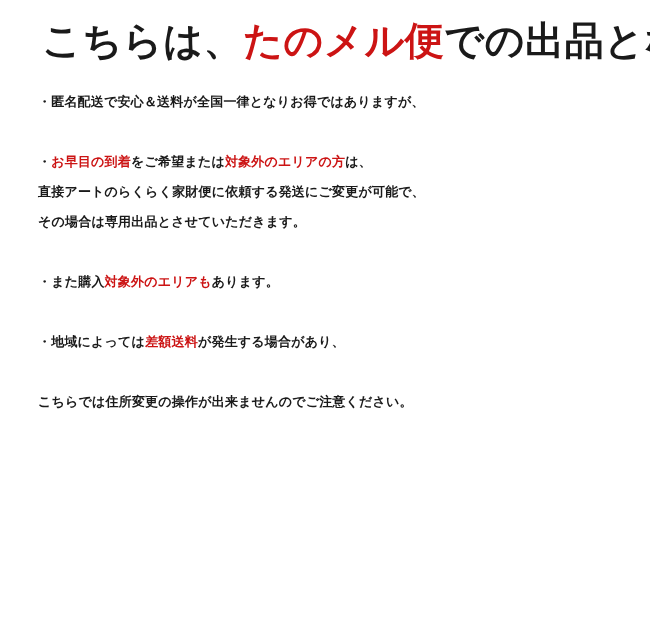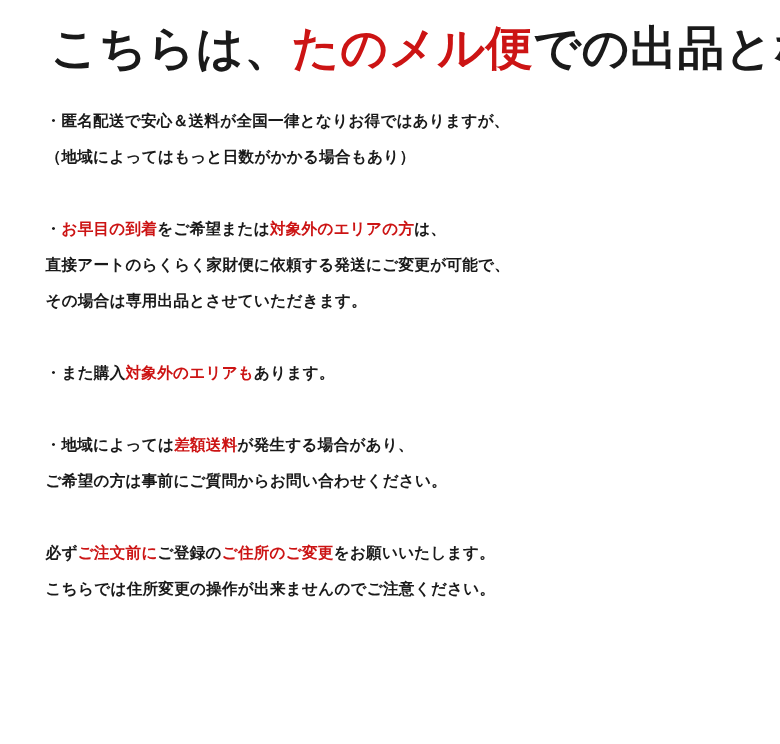--- a/index.html
+++ b/index.html
@@ -44,32 +44,29 @@
   .seg.red { color: var(--red); }
 </style>
 </head>
 <body>
 
 <div class="page">
   <h1 class="title"><span class="seg">こちらは、</span><span class="seg red">たのメル便</span><span class="seg">での出品となります</span></h1>
   <div class="body">
       <div class="para">
         <div class="line"><span class="seg">・匿名配送で安心＆送料が全国一律となりお得ではありますが、</span></div>
-        <div class="line"><span class="seg">（地域によってはもっと日数がかかる場合もあり）</span></div>
       </div>
       <div class="para">
         <div class="line"><span class="seg">・</span><span class="seg red">お早目の到着</span><span class="seg">をご希望または</span><span class="seg red">対象外のエリアの方</span><span class="seg">は、</span></div>
         <div class="line"><span class="seg">直接アートのらくらく家財便に依頼する発送にご変更が可能で、</span></div>
         <div class="line"><span class="seg">その場合は専用出品とさせていただきます。</span></div>
       </div>
       <div class="para">
         <div class="line"><span class="seg">・また購入</span><span class="seg red">対象外のエリアも</span><span class="seg">あります。</span></div>
       </div>
       <div class="para">
         <div class="line"><span class="seg">・地域によっては</span><span class="seg red">差額送料</span><span class="seg">が発生する場合があり、</span></div>
-        <div class="line"><span class="seg">ご希望の方は事前にご質問からお問い合わせください。</span></div>
       </div>
       <div class="para">
-        <div class="line"><span class="seg">必ず</span><span class="seg red">ご注文前に</span><span class="seg">ご登録の</span><span class="seg red">ご住所のご変更</span><span class="seg">をお願いいたします。</span></div>
         <div class="line"><span class="seg">こちらでは住所変更の操作が出来ませんのでご注意ください。</span></div>
       </div>
     </div>
 </div>
 
 </body></html>

